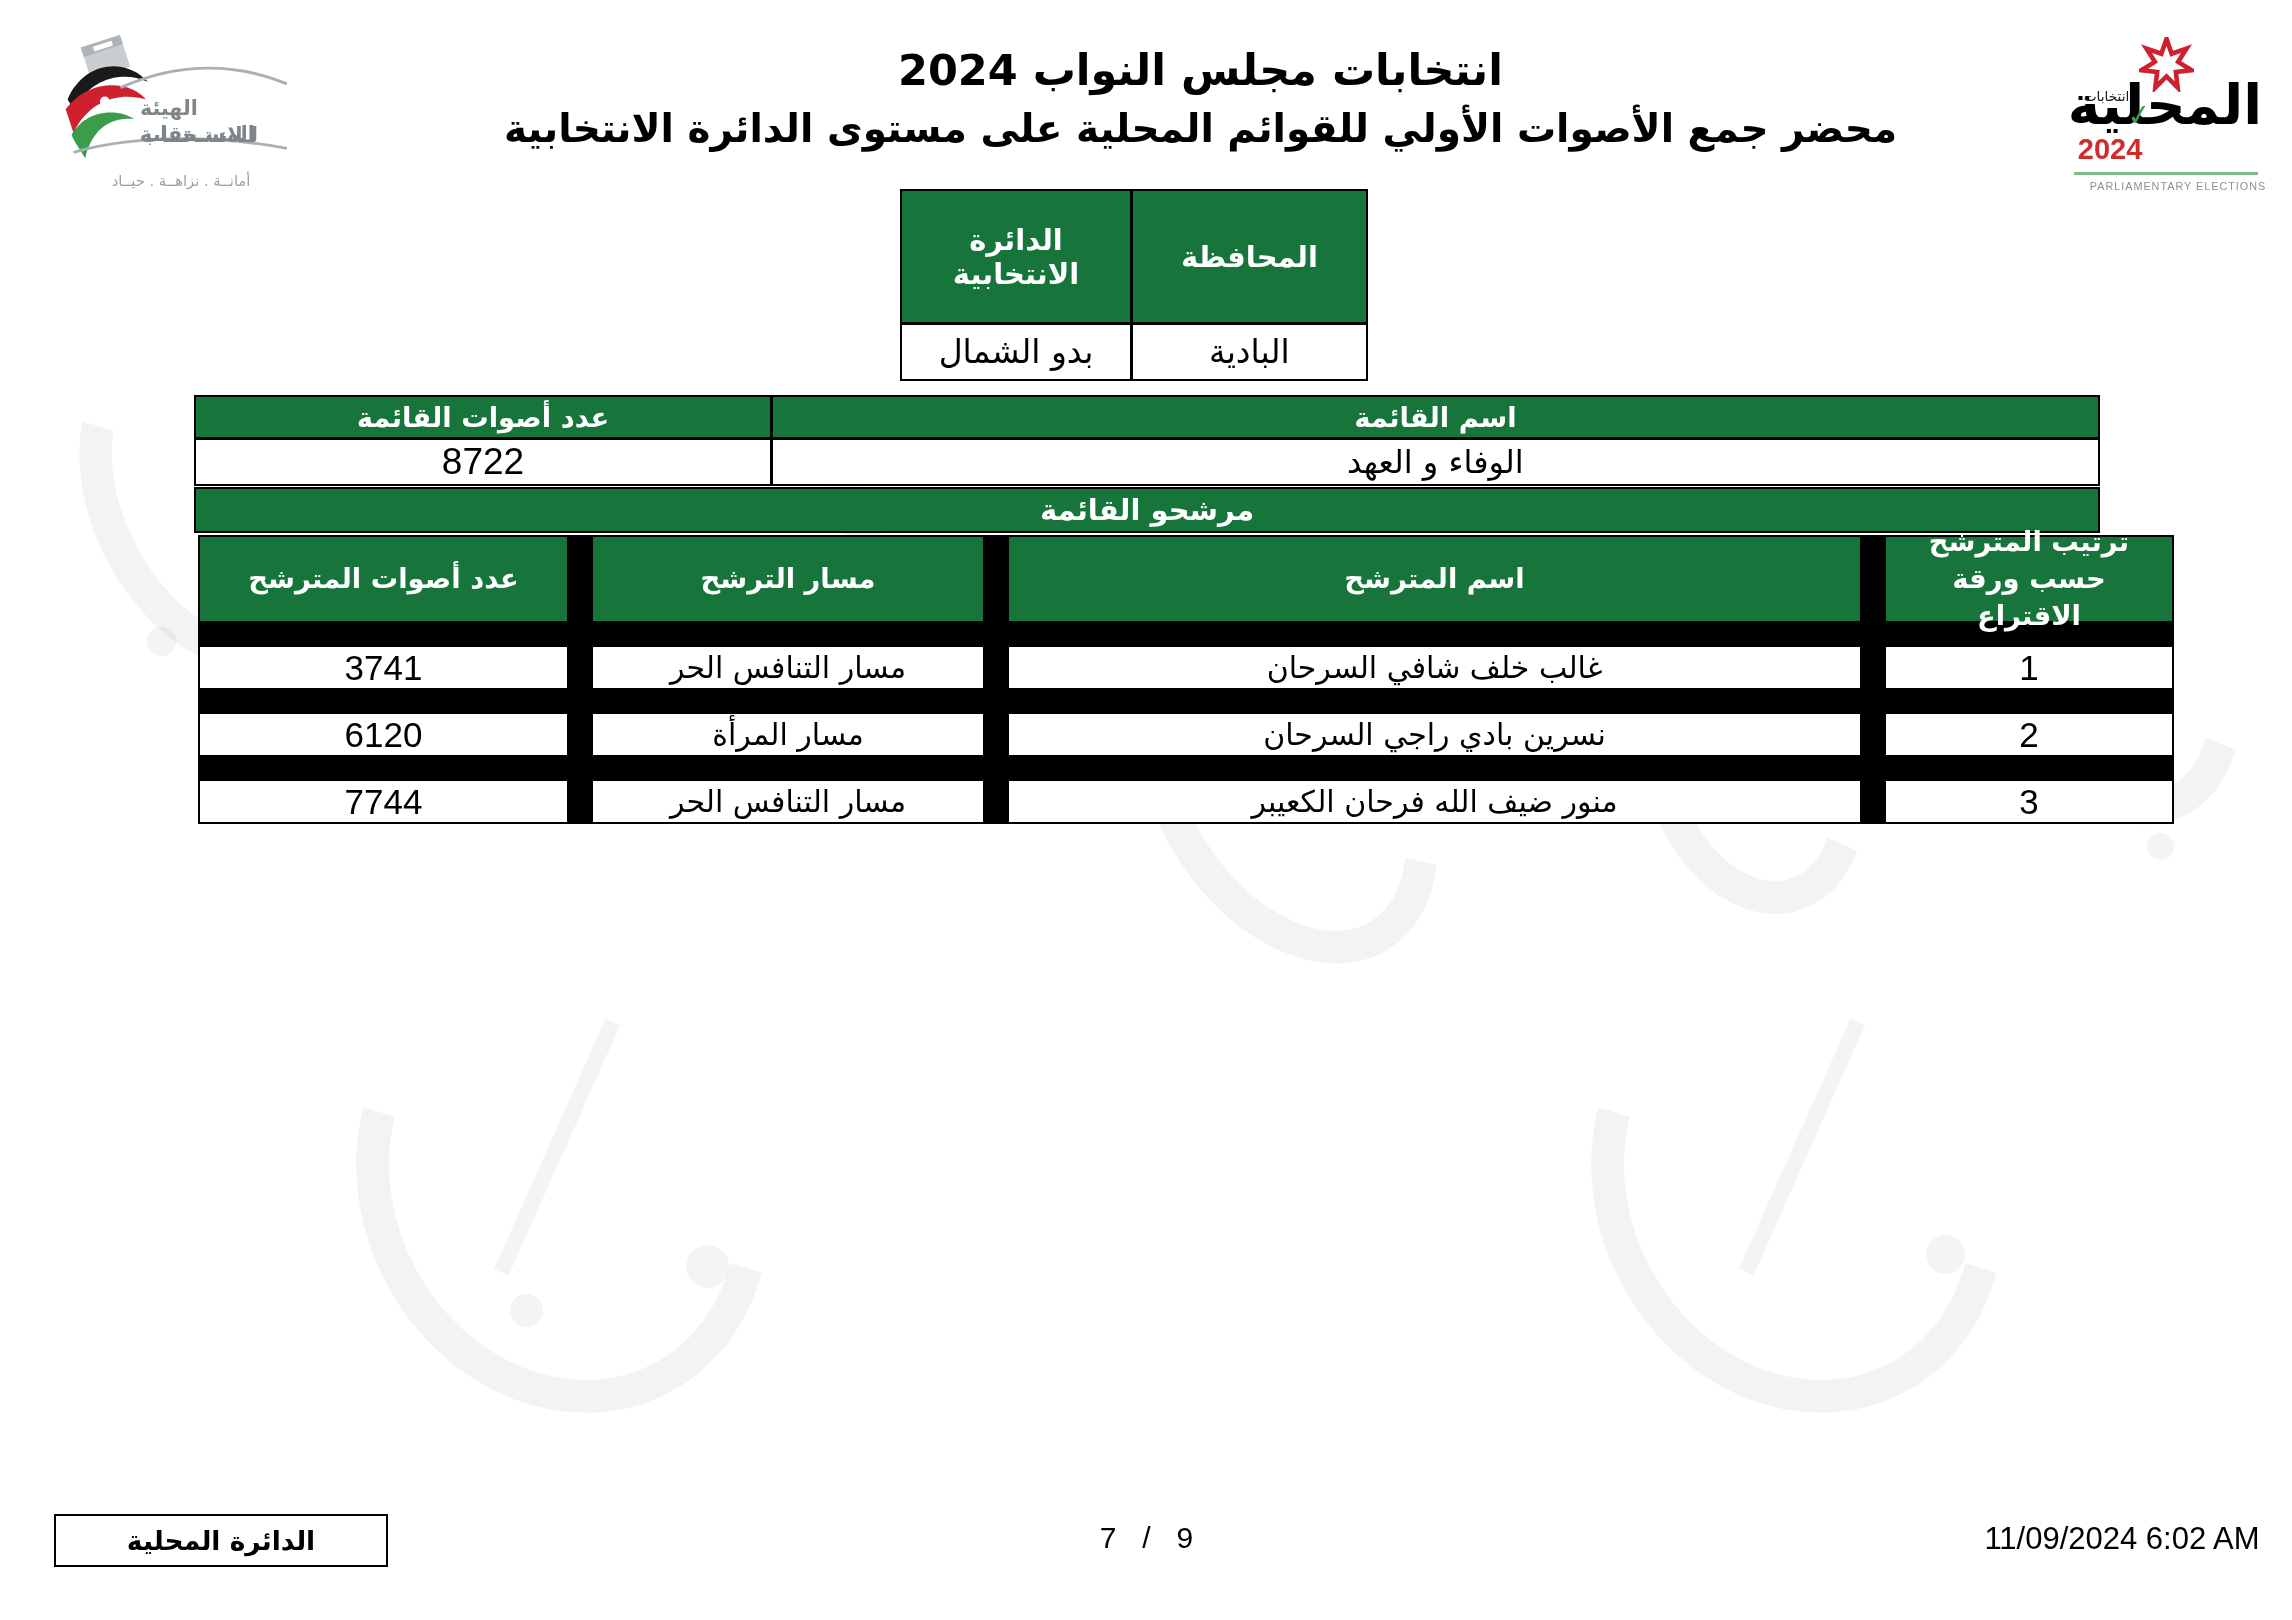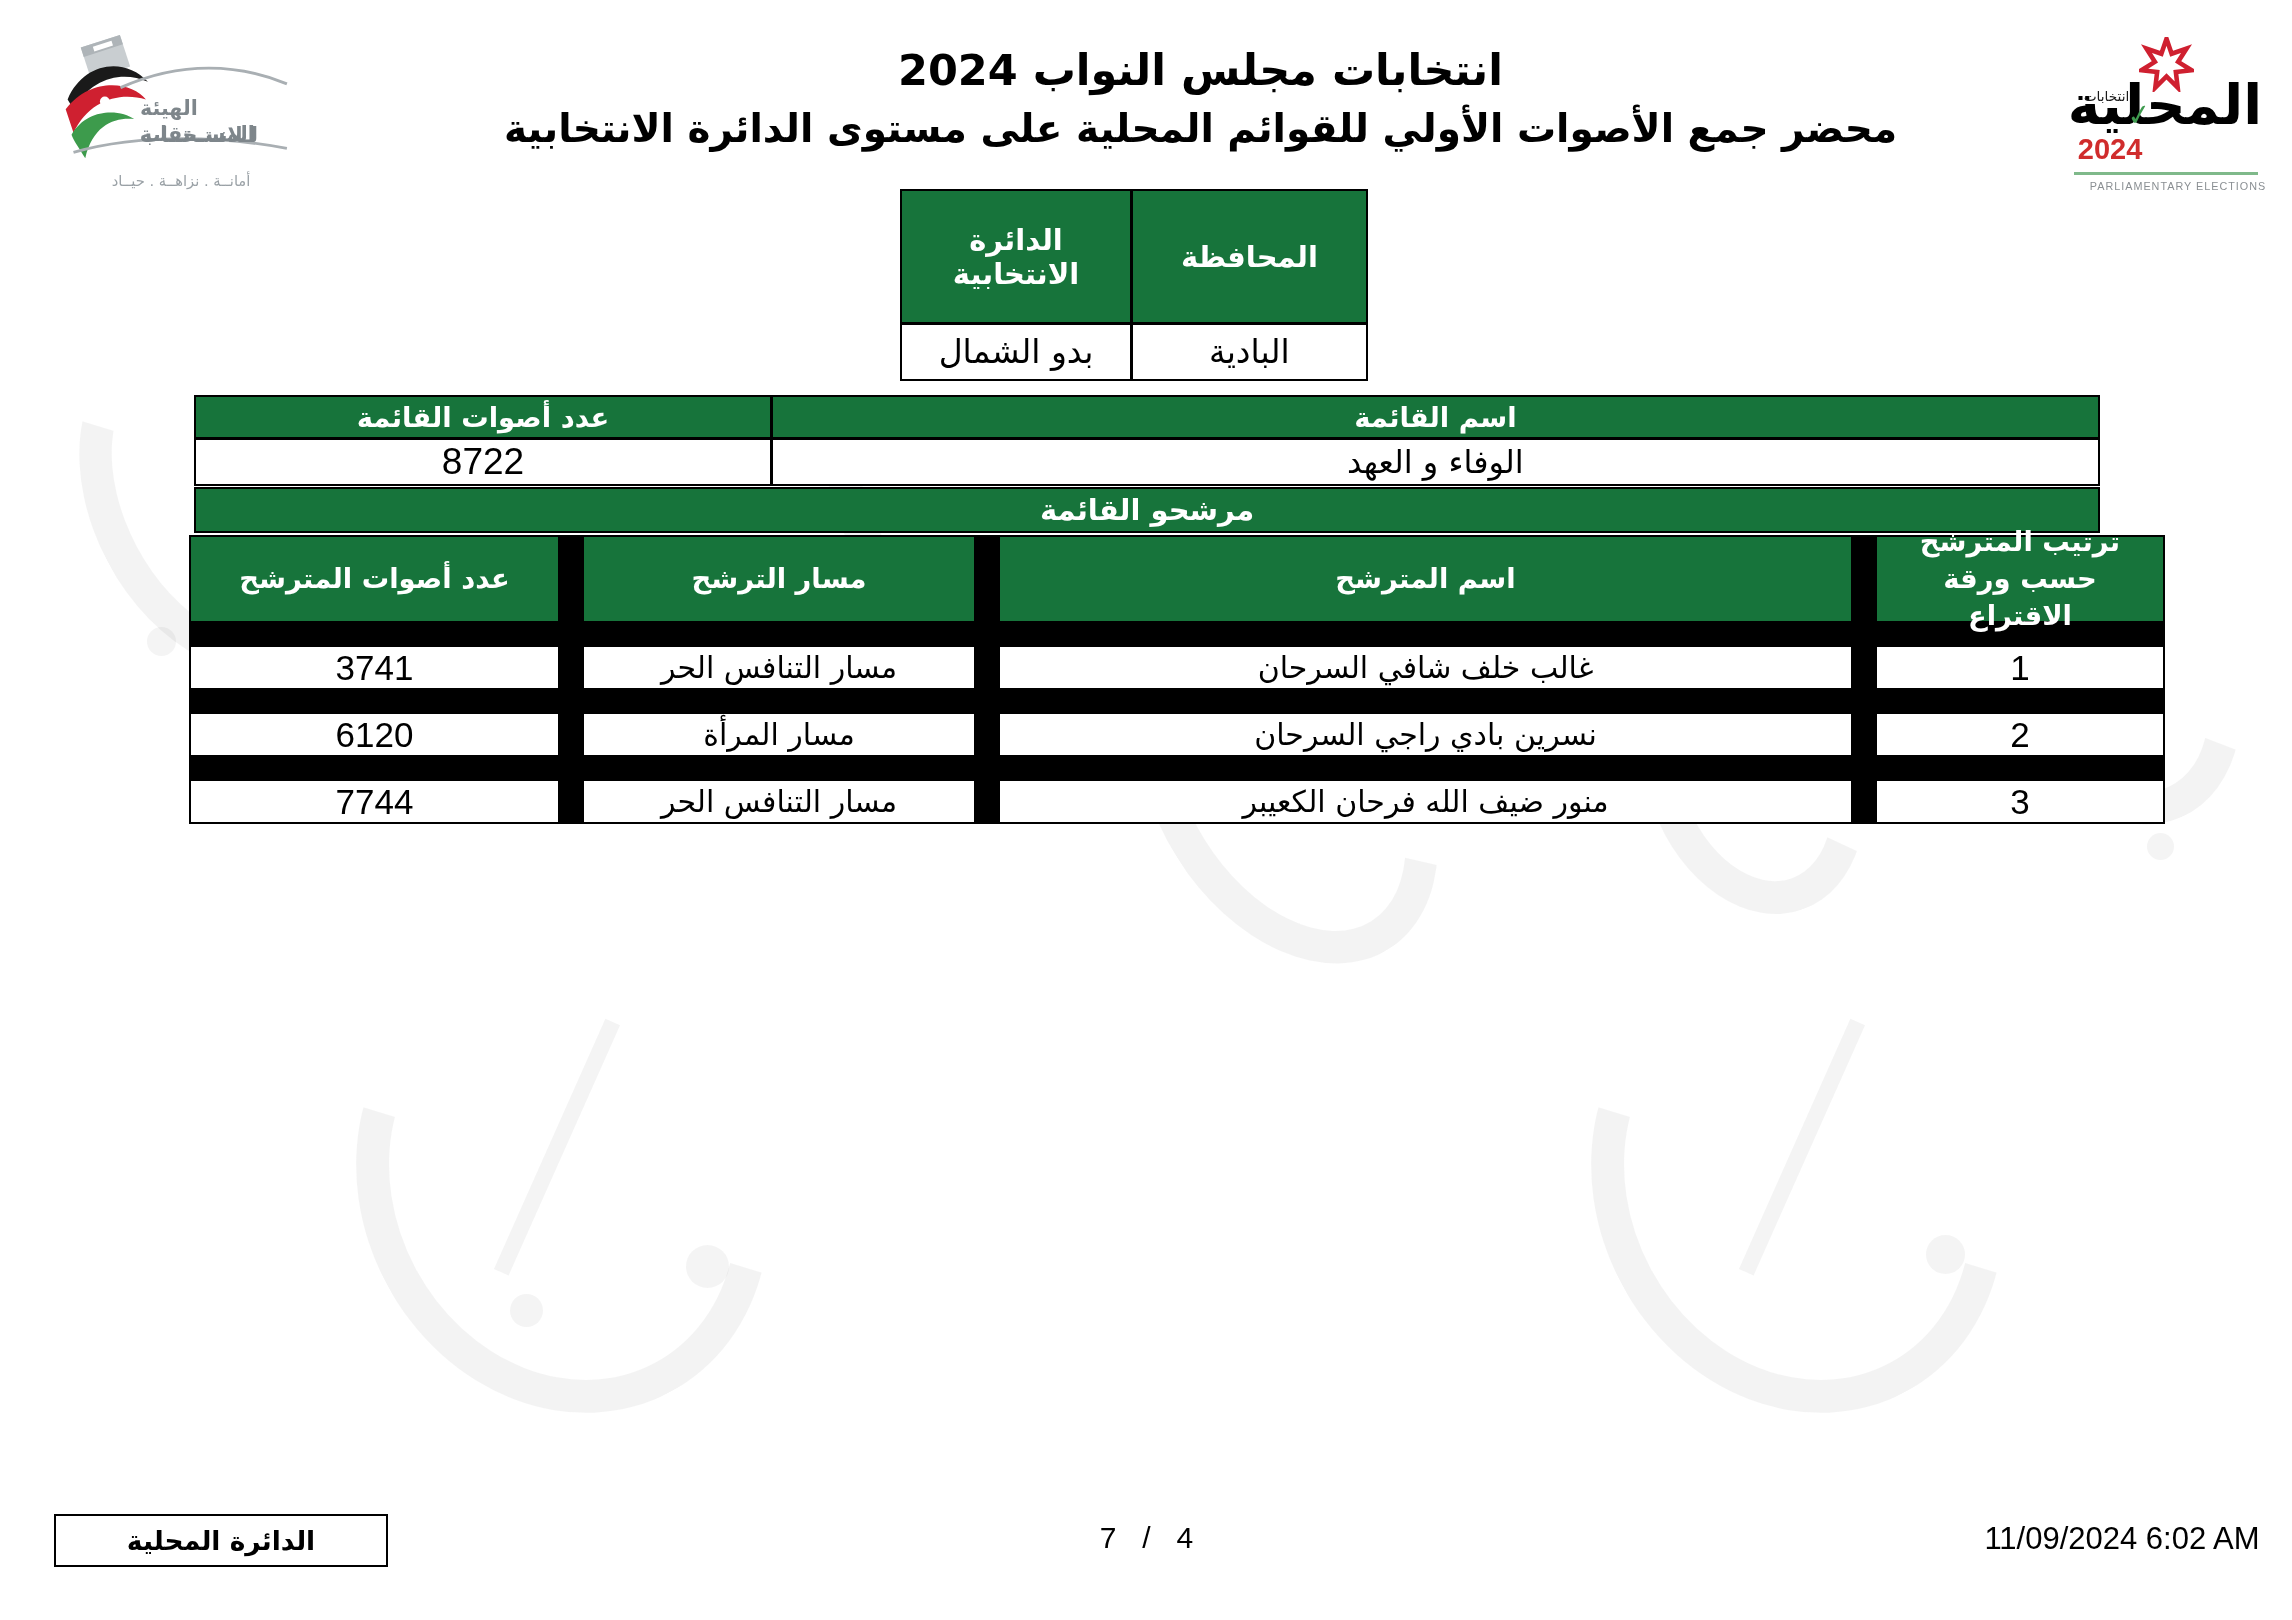--- a/index.html
+++ b/index.html
@@ -50,21 +50,21 @@
   
   .list-table{left:194px;top:395px;grid-template-columns:1325px 574px;grid-template-rows:40px 44px;}
   .list-table .th{font-size:27.4px;}
   .list-table .val{font-size:32px;}
   .list-table .val.num{font-size:37px;}
   
   .banner{position:absolute;left:194px;top:487px;width:1902px;height:42px;border:2.9px solid #000;
     background:var(--green);color:#fff;font-weight:bold;font-size:29px;
     display:flex;align-items:center;justify-content:center;direction:rtl;}
   
-  .cand-table{left:189px;top:535px;grid-template-columns:286px 851px 390px 367px;
+  .cand-table{left:198px;top:535px;grid-template-columns:286px 851px 390px 367px;
     grid-template-rows:84px 41px 41px 41px;gap:26px;}
   .cand-table .th{font-size:27.4px;line-height:1.35;padding:0 13.7px;}
   .cand-table .val{font-size:30px;}
   .cand-table .val.num{font-size:35px;}
   
   .foot-box{position:absolute;left:54px;top:1514px;width:330px;height:49px;border:2.9px solid #000;
     display:flex;align-items:center;justify-content:center;font-size:26.5px;font-weight:bold;direction:rtl;}
   .foot-page{position:absolute;left:1029px;top:1521px;width:235px;text-align:center;font-size:30px;
     font-family:"Liberation Sans",sans-serif;word-spacing:17.6px;direction:ltr;}
   .foot-time{position:absolute;left:1970px;top:1521px;width:304px;text-align:center;font-size:31px;
@@ -161,17 +161,17 @@
     <div class="cell val">مسار المرأة</div>
     <div class="cell val num">6120</div>
 
     <div class="cell val num">3</div>
     <div class="cell val">منور ضيف الله فرحان الكعيبر</div>
     <div class="cell val">مسار التنافس الحر</div>
     <div class="cell val num">7744</div>
   </div>
 
   <div class="foot-box">الدائرة المحلية</div>
-  <div class="foot-page">7 / 4</div>
+  <div class="foot-page">7 / 9</div>
   <div class="foot-time">11/09/2024 6:02 AM</div>
 
 </div>
 
 
 </body></html>

